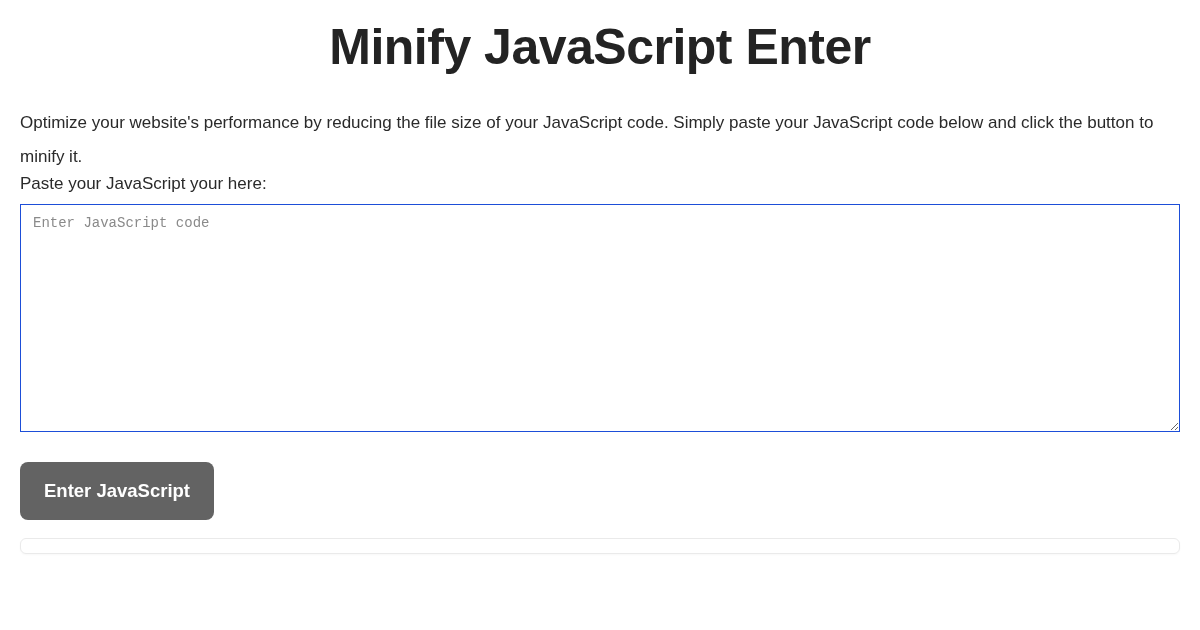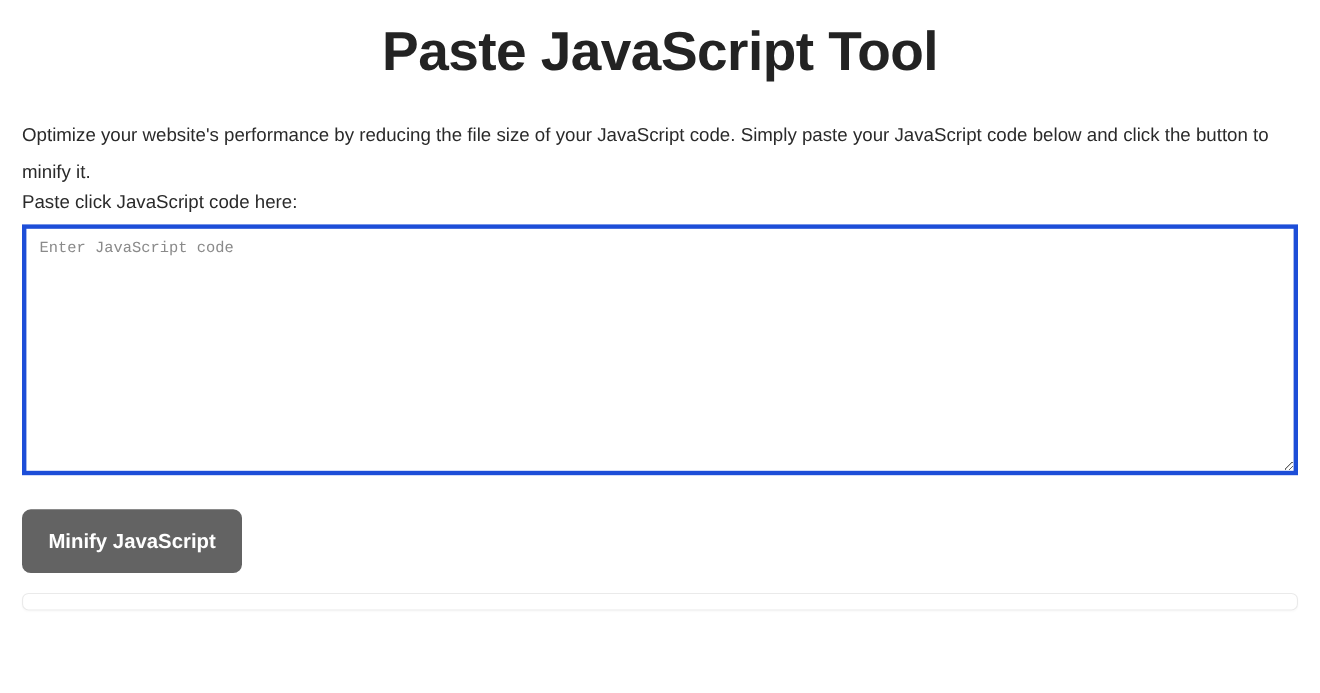--- a/index.html
+++ b/index.html
@@ -33,21 +33,21 @@
       line-height: 2.0;
     }
     .label {
       font-size: 17px;
       color: #2a2a2a;
       margin-bottom: 10px;
     }
     textarea.code-input {
       width: 100%;
       height: 228px;
-      border: 4px solid #1d4ed8;
+      border: 1px solid #1d4ed8;
       padding: 10px 12px;
       font-family: "Courier New", Courier, monospace;
       font-size: 14px;
       color: #333;
       resize: both;
       margin-bottom: 26px;
       outline: none;
     }
     textarea.code-input::placeholder {
       color: #8a8a8a;
@@ -70,24 +70,24 @@
       height: 16px;
       border: 1px solid #eaeaea;
       border-radius: 6px;
       box-shadow: 0 1px 2px rgba(0,0,0,0.03);
     }
   </style>
 </head>
 <body>
 
 <div class="container">
-  <h1>Paste JavaScript Tool</h1>
+  <h1>Minify JavaScript Enter</h1>
 
   <p class="description">Optimize your website's performance by reducing the file size of your JavaScript code. Simply paste your JavaScript code below and click the button to minify it.</p>
 
-  <p class="label">Paste click JavaScript code here:</p>
+  <p class="label">Paste your JavaScript your here:</p>
 
   <textarea class="code-input" placeholder="Enter JavaScript code" style=""></textarea>
 
-  <button class="minify-button">Minify JavaScript</button>
+  <button class="minify-button">Enter JavaScript</button>
 
   <div class="output-box"></div>
 </div>
 
 </body></html>

